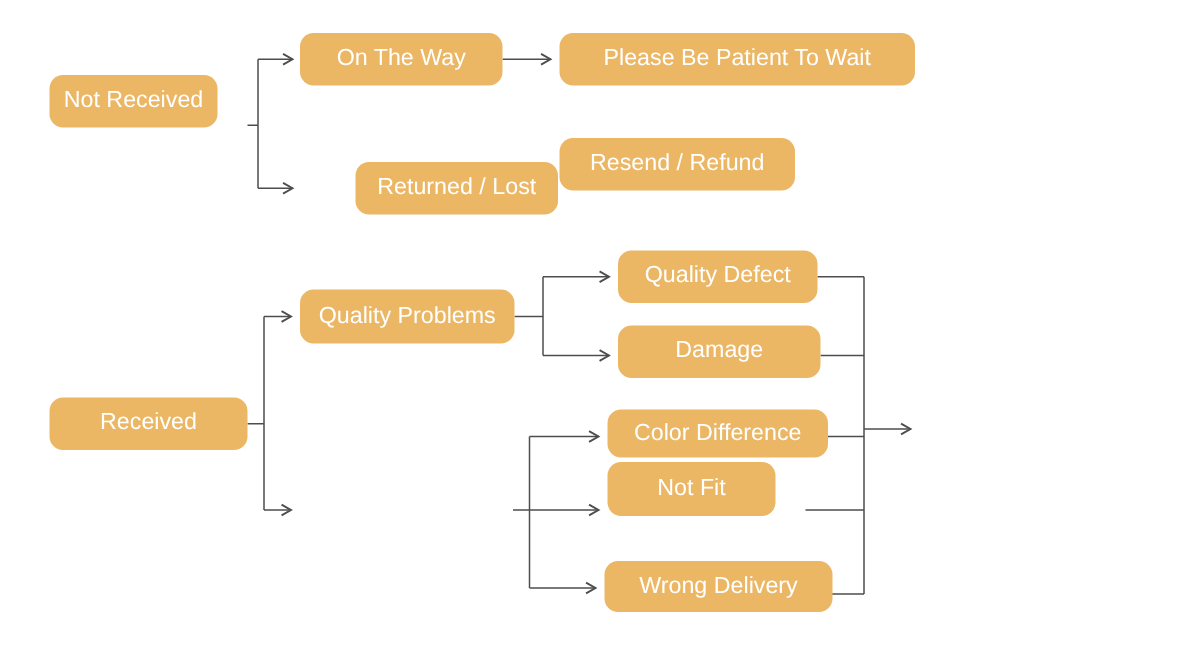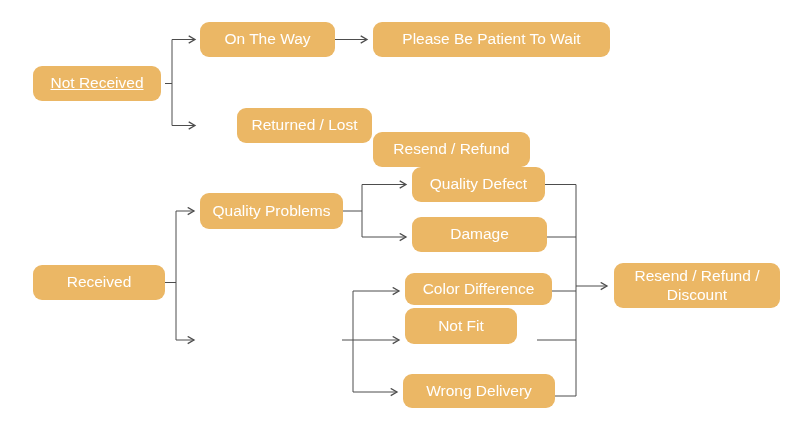--- a/index.html
+++ b/index.html
@@ -80,28 +80,27 @@
       <path d="M545 184.5 L576 184.5"></path>
       <path d="M547 237 L576 237"></path>
       <path d="M552 291 L576 291"></path>
       <path d="M537 340 L576 340"></path>
       <path d="M538 396 L576 396"></path>
       <path d="M576 184.5 L576 396"></path>
       <path d="M576 286 L607 286" marker-end="url(#arrow)"></path>
     </g>
   </svg>
 
-  <div class="node" style="left:33px;top:66px;width:128px;height:35px;text-decoration:underline;">Not Received</div>
+  <div class="node" style="left:33px;top:50px;width:112px;height:35px;">Not Received</div>
   <div class="node" style="left:200px;top:22px;width:135px;height:35px;">On The Way</div>
   <div class="node" style="left:373px;top:22px;width:237px;height:35px;">Please Be Patient To Wait</div>
   <div class="node" style="left:200px;top:108px;width:135px;height:35px;margin-left:37px;">Returned / Lost</div>
-  <div class="node" style="left:373px;top:92px;width:157px;height:35px;margin-top:40px;">Resend / Refund</div>
+  <div class="node" style="left:373px;top:92px;width:157px;height:35px;">Resend / Refund</div>
 
   <div class="node" style="left:33px;top:265px;width:132px;height:35px;">Received</div>
   <div class="node" style="left:200px;top:193px;width:143px;height:36px;">Quality Problems</div>
   <div class="node" style="left:412px;top:167px;width:133px;height:35px;">Quality Defect</div>
   <div class="node" style="left:412px;top:217px;width:135px;height:35px;">Damage</div>
   <div class="node" style="left:405px;top:273px;width:147px;height:32px;">Color Difference</div>
   <div class="node" style="left:405px;top:308px;width:112px;height:36px;">Not Fit</div>
   <div class="node" style="left:403px;top:374px;width:152px;height:34px;">Wrong Delivery</div>
-  <div class="node" style="left:614px;top:263px;width:166px;height:45px;">Resend / Refund / Discount</div>
 
 </div>
 
 </body></html>

